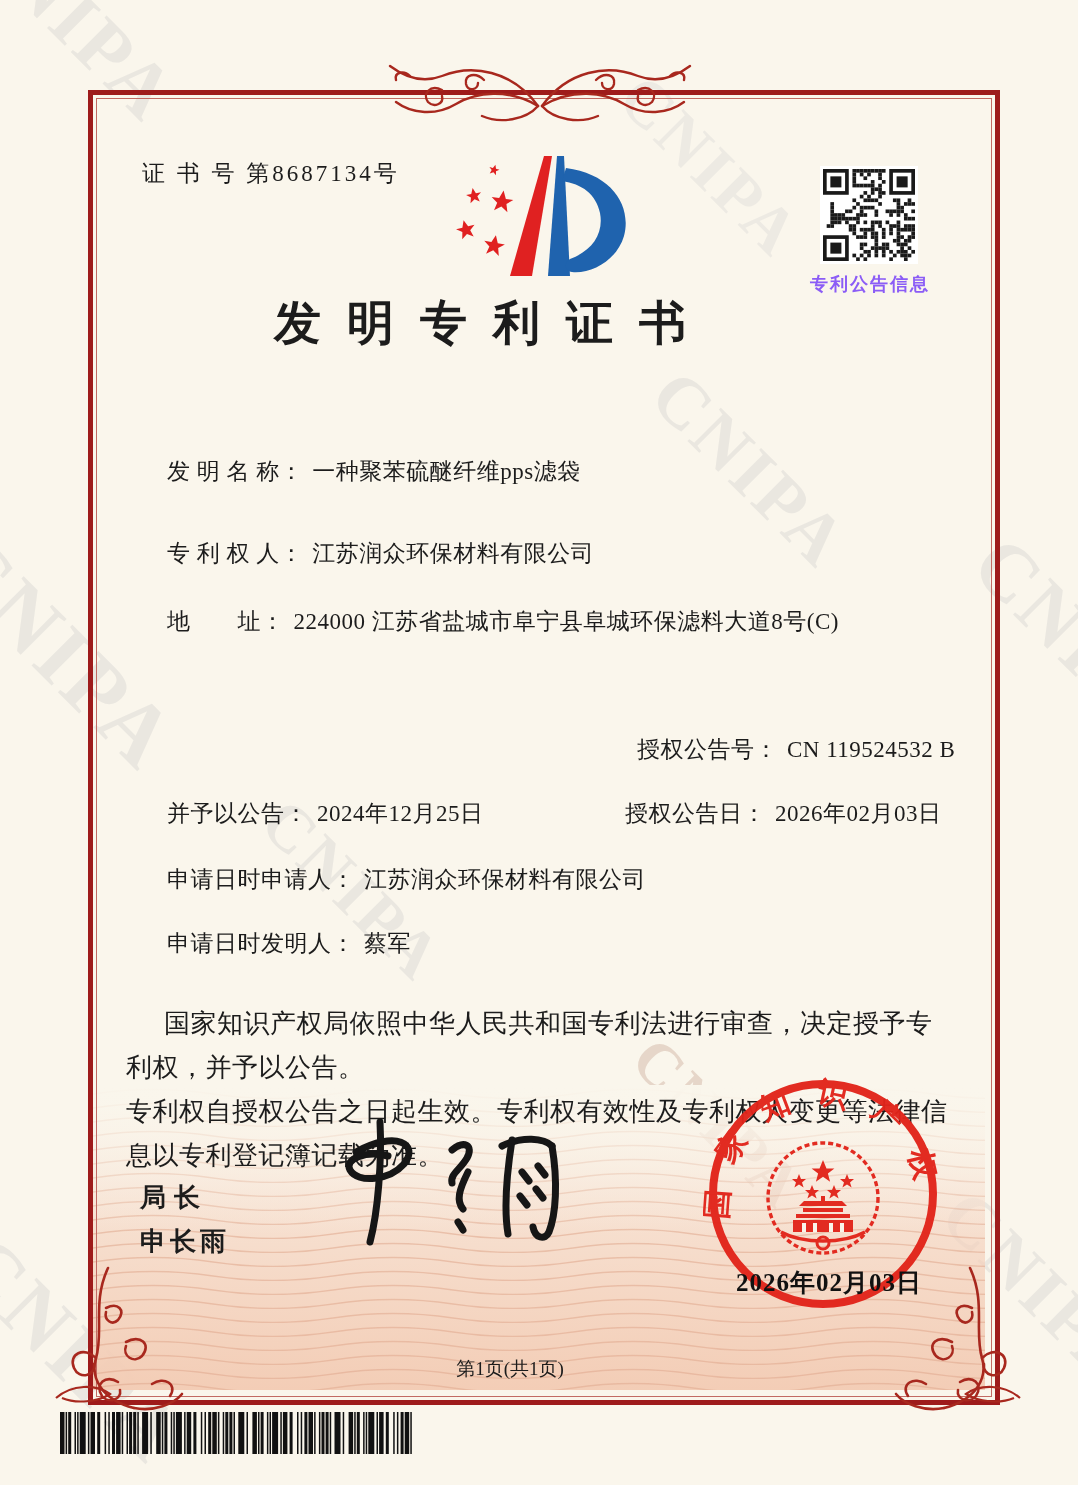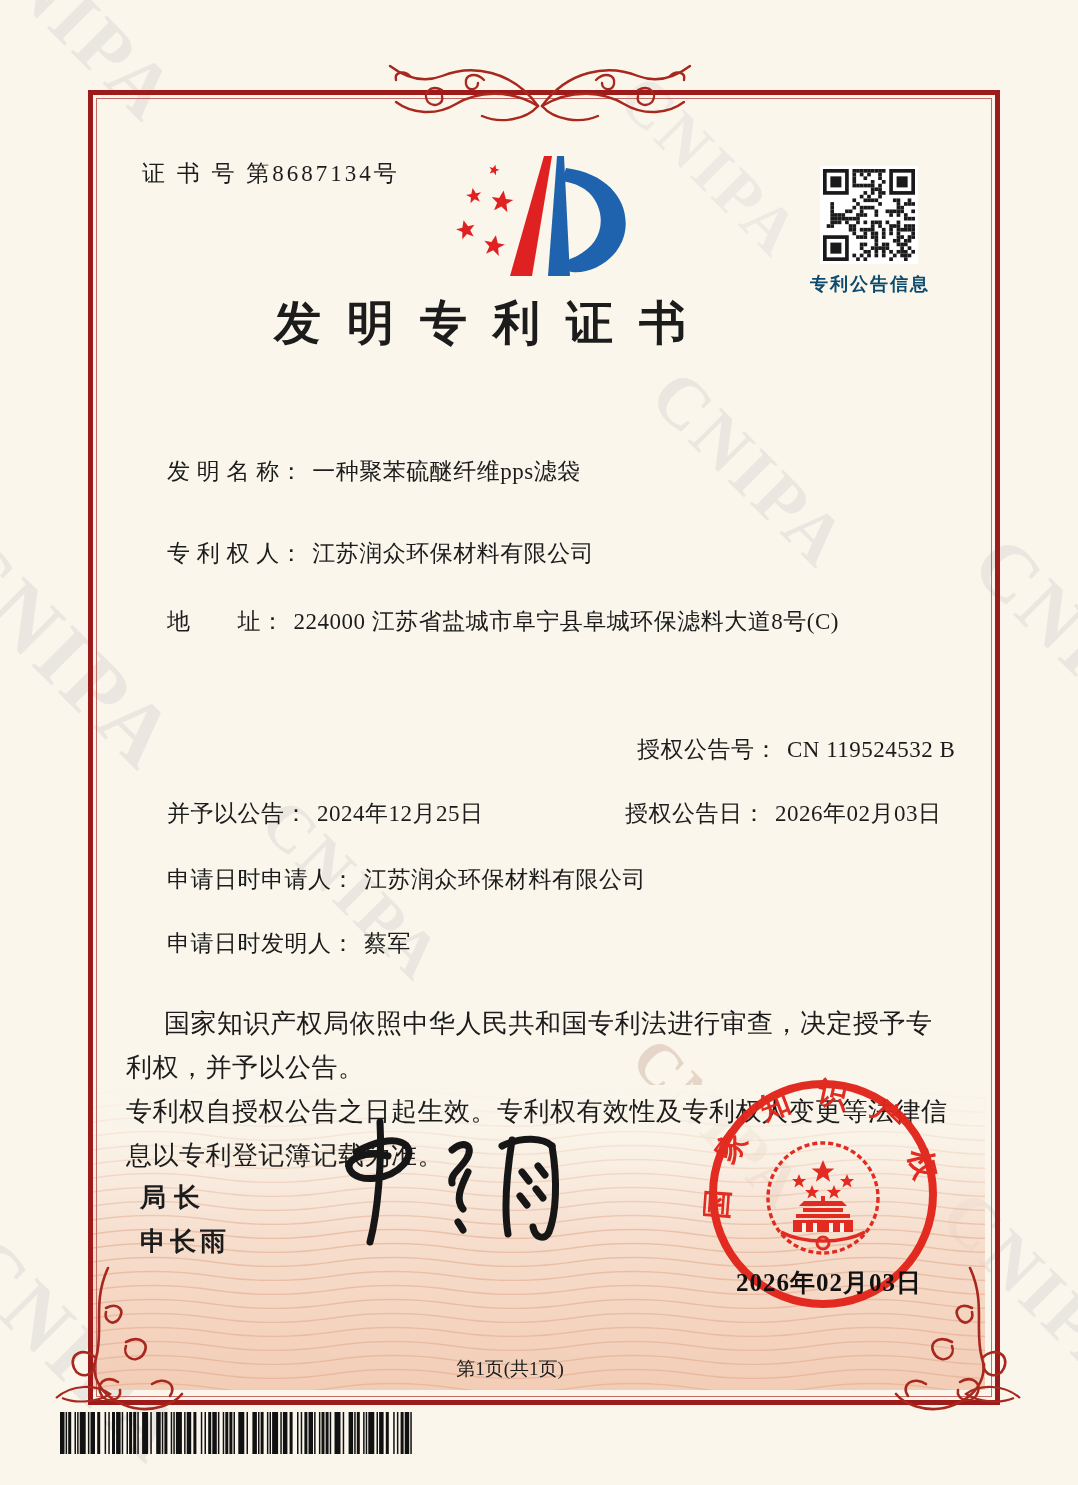--- a/index.html
+++ b/index.html
@@ -25,21 +25,21 @@
   .pinkbase{position:absolute;left:93px;top:1085px;width:892px;height:305px;z-index:1;
     background:linear-gradient(180deg, rgba(246,215,198,0) 0%, rgba(245,211,192,.55) 35%, #f3cdb6 100%);}
   .waves{position:absolute;left:93px;top:1085px;width:892px;height:305px;z-index:1;opacity:.6;}
   .pinkfade{position:absolute;left:93px;top:1085px;width:892px;height:150px;z-index:1;
     background:linear-gradient(180deg,#faf6ec 0%, rgba(250,246,236,0) 100%);}
   
   .certno{position:absolute;left:142px;top:158px;font-size:23px;letter-spacing:3px;z-index:3;}
   .logo{position:absolute;left:452px;top:150px;z-index:3;}
   .qr{position:absolute;left:820px;top:166px;z-index:3;background:#fff;padding:3px;}
   .qrlabel{position:absolute;left:796px;top:272px;width:148px;text-align:center;font-size:18px;
-           color:#0c4a6e;letter-spacing:2px;z-index:3;font-weight:600;}
+           color:#8b5cf6;letter-spacing:2px;z-index:3;font-weight:600;}
   .title{position:absolute;left:0;top:292px;width:960px;text-align:center;font-size:47px;
          font-weight:700;letter-spacing:26px;text-indent:26px;z-index:3;}
   
   .row{position:absolute;font-size:23px;white-space:pre;z-index:3;letter-spacing:.5px;}
   .row .lbl{margin-right:9px;}
   
   .legal{position:absolute;left:126px;top:1002px;width:828px;font-size:26px;line-height:44px;
          z-index:3;letter-spacing:.5px;}
   .legal .l1{display:block;text-indent:38px;}
   

